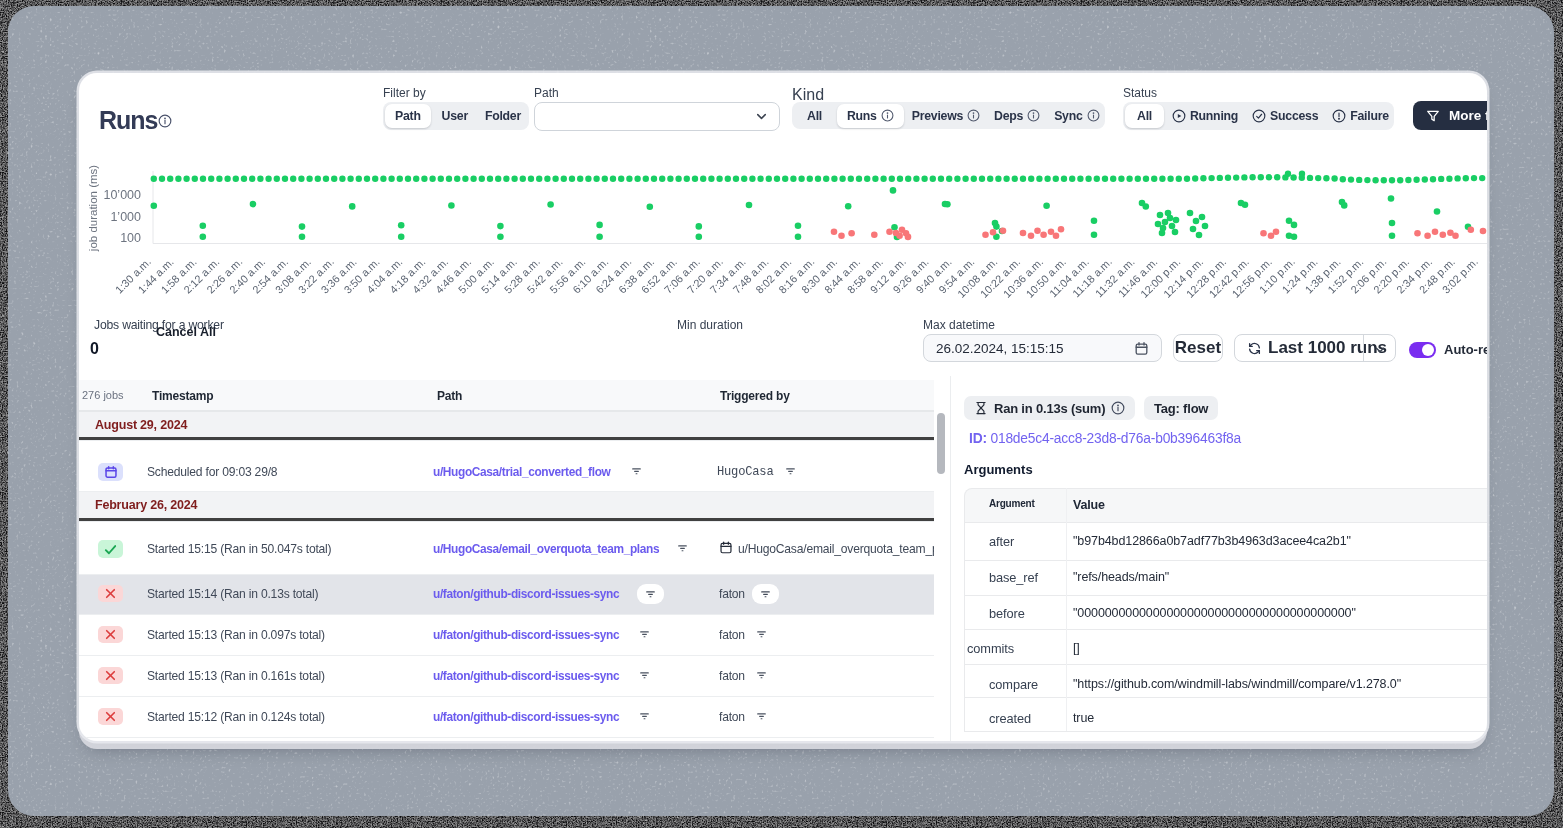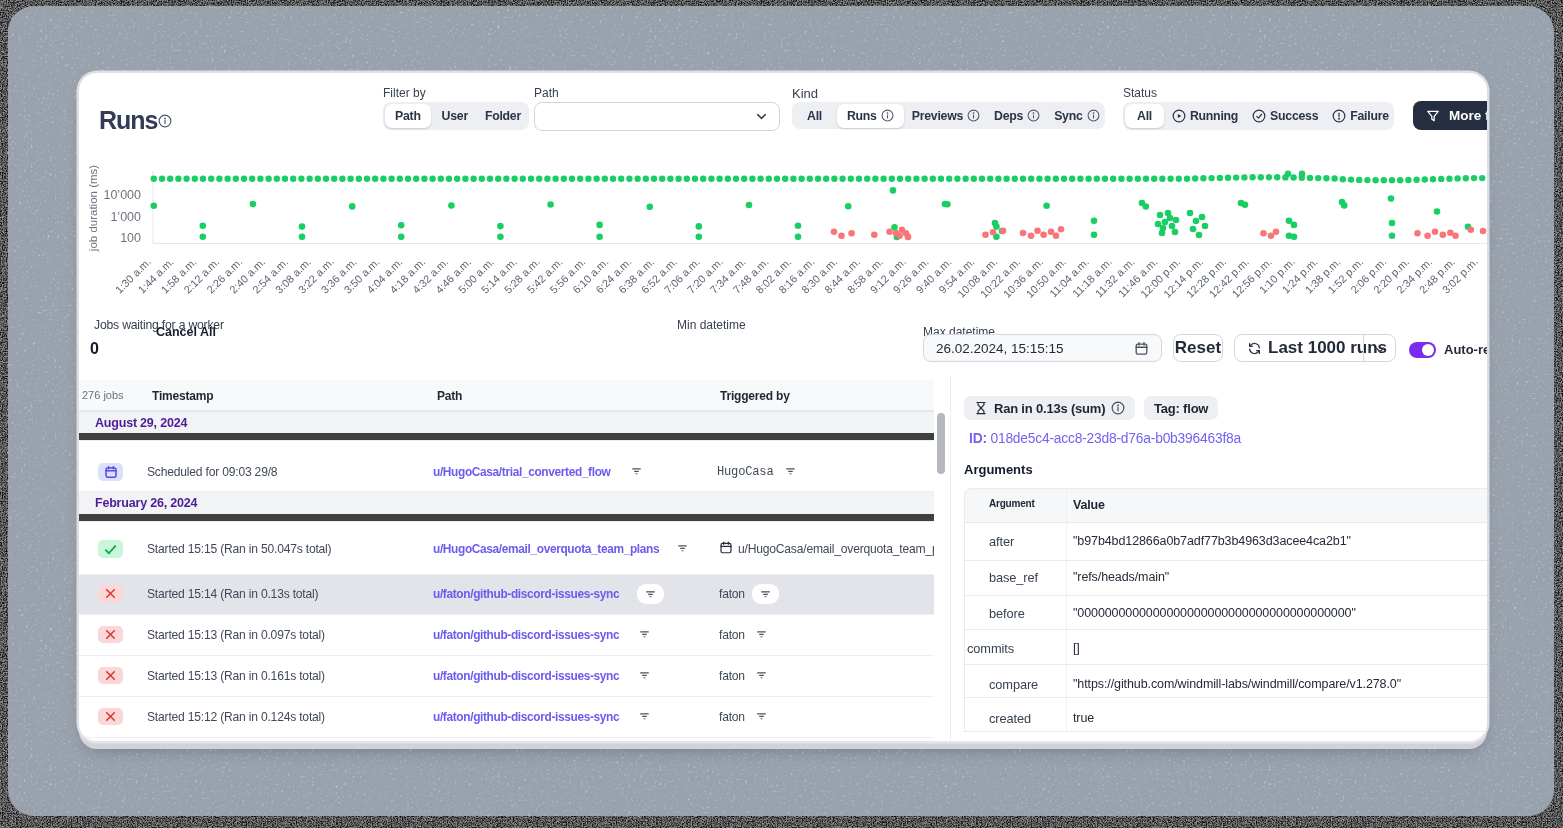--- a/index.html
+++ b/index.html
@@ -6,21 +6,21 @@
 .frame{position:absolute;left:8px;top:6px;width:1546px;height:810px;border-radius:26px;background:#99a1ac;overflow:hidden}
 .abs{position:absolute}
 #card{position:absolute;left:79px;top:73px;width:1408px;height:668px;background:#fff;border-radius:18px;overflow:hidden;
  box-shadow:0 0 0 2.5px rgba(233,234,238,.85), 0 8px 0 0 rgba(216,217,223,.92), 0 14px 18px -8px rgba(25,30,45,.4)}
 .seg{position:absolute;background:#edeff2;border-radius:8px;display:flex;align-items:center;justify-content:space-between;font-size:12.3px;font-weight:600;color:#2a3348;letter-spacing:-.25px}
 .seg .it{display:flex;align-items:center;justify-content:center;gap:4px;height:100%;padding:0 7px;white-space:nowrap}
 .seg .sel{background:#fff;border-radius:7px;box-shadow:0 1px 2px rgba(20,25,40,.18);height:24px;display:flex;align-items:center;gap:4px;padding:0 10px;margin:0 1px;white-space:nowrap}
 .btn{position:absolute;display:flex;align-items:center;justify-content:center;background:#fff;border:1px solid #d3d7dc;border-radius:8px;font-size:17px;font-weight:600;color:#242b38}
 .inp{position:absolute;display:flex;align-items:center;background:#f8f9fb;border:1px solid #d3d7dc;border-radius:8px;font-size:13.5px;color:#242b38}
 .badge{position:absolute;display:flex;align-items:center;gap:6px;background:#edeff2;border-radius:7px;letter-spacing:-.2px;font-size:13px;font-weight:600;color:#1e2430;padding:0 10px;height:24px}
-.ghead{position:absolute;left:0;width:855px;background:#f2f3f5;border-top:1px solid #e6e8ea;border-bottom:7px solid #404040;display:flex;align-items:center;font-size:12.5px;font-weight:700;color:#4c1d95;letter-spacing:-.2px}
+.ghead{position:absolute;left:0;width:855px;background:#f2f3f5;border-top:1px solid #e6e8ea;border-bottom:3px solid #404040;display:flex;align-items:center;font-size:12.5px;font-weight:700;color:#7f1d1d;letter-spacing:-.2px}
 .sic{position:absolute;width:25px;height:17.5px;border-radius:5px;display:flex;align-items:center;justify-content:center}
 .pill{background:#fff;border-radius:9px;width:27px;height:20px;display:inline-flex;align-items:center;justify-content:center}
 </style></head><body>
 
 <svg class="abs" style="left:0;top:0;pointer-events:none;z-index:0" width="1563" height="828">
  <filter id="nzd">
       <feTurbulence type="fractalNoise" baseFrequency="0.8" numOctaves="2" seed="3"></feTurbulence>
  <feColorMatrix type="matrix" values="0 0 0 0 1  0 0 0 0 1  0 0 0 0 1  1.6 1.6 1.6 0 -1.8"></feColorMatrix>
  <feComposite operator="in" in2="SourceGraphic"></feComposite>
     </filter>
@@ -47,21 +47,21 @@
       <div class="sel">Path</div>
       <div class="it">User</div>
       <div class="it">Folder</div>
     </div>
 <div class="abs" style="left:455px;top:13px;font-size:12px;color:#374151">Path</div>
 <div class="abs" style="left:455px;top:29px;width:246px;height:29px;background:#fff;border:1px solid #cfd4da;border-radius:8px;display:flex;align-items:center;justify-content:flex-end;padding-right:10px">
       <svg width="15" height="15" viewBox="0 0 24 24" fill="none" stroke="#3b4350" stroke-width="2.4" stroke-linecap="round" stroke-linejoin="round">
         <polyline points="6 9 12 15 18 9"></polyline>
       </svg>
     </div>
-<div class="abs" style="left:713px;top:13px;font-size:13px;color:#374151">Kind</div>
+<div class="abs" style="left:713px;top:13px;font-size:16px;color:#374151">Kind</div>
 <div class="seg" style="left:713px;top:29px;width:313px;height:27px;padding:1px">
       <div class="it" style="padding:0 14px">All</div>
       <div class="sel">Runs <svg width="13" height="13" viewBox="0 0 24 24" fill="none" stroke="#525a6e" stroke-width="2" stroke-linecap="round">
           <circle cx="12" cy="12" r="10"></circle>
           <line x1="12" y1="11" x2="12" y2="16.5"></line>
           <circle cx="12" cy="7.6" r="0.6" fill="#525a6e"></circle>
         </svg></div>
       <div class="it">Previews <svg width="13" height="13" viewBox="0 0 24 24" fill="none" stroke="#525a6e" stroke-width="2" stroke-linecap="round">
           <circle cx="12" cy="12" r="10"></circle>
           <line x1="12" y1="11" x2="12" y2="16.5"></line>
@@ -422,22 +422,22 @@
       <text x="1285.1" y="102.5" text-anchor="end" font-size="10.8" fill="#596270" transform="rotate(-45 1285.1 102.5)">1:52 p.m.</text>
       <text x="1308.0" y="102.5" text-anchor="end" font-size="10.8" fill="#596270" transform="rotate(-45 1308.0 102.5)">2:06 p.m.</text>
       <text x="1330.9" y="102.5" text-anchor="end" font-size="10.8" fill="#596270" transform="rotate(-45 1330.9 102.5)">2:20 p.m.</text>
       <text x="1353.8" y="102.5" text-anchor="end" font-size="10.8" fill="#596270" transform="rotate(-45 1353.8 102.5)">2:34 p.m.</text>
       <text x="1376.7" y="102.5" text-anchor="end" font-size="10.8" fill="#596270" transform="rotate(-45 1376.7 102.5)">2:48 p.m.</text>
       <text x="1399.5" y="102.5" text-anchor="end" font-size="10.8" fill="#596270" transform="rotate(-45 1399.5 102.5)">3:02 p.m.</text>
     </svg>
     <div class="abs" style="left:15px;top:245px;font-size:12.2px;color:#374151;letter-spacing:-.2px">Jobs waiting for a worker</div>
 <div class="abs" style="left:11px;top:267px;font-size:16px;font-weight:600;color:#111827">0</div>
 <div class="abs" style="left:77px;top:252px;font-size:12.5px;font-weight:700;color:#171e2b">Cancel All</div>
-<div class="abs" style="left:598px;top:245px;font-size:12px;color:#374151">Min datetime</div>
-<div class="abs" style="left:844px;top:252px;font-size:12px;color:#374151">Max datetime</div>
+<div class="abs" style="left:598px;top:245px;font-size:12px;color:#374151">Min duration</div>
+<div class="abs" style="left:844px;top:245px;font-size:12px;color:#374151">Max datetime</div>
 <div class="inp" style="left:844px;top:261px;width:239px;height:28px;padding:0 12px;justify-content:space-between">
       <span>26.02.2024, 15:15:15</span>
       <svg width="15" height="15" viewBox="0 0 24 24" fill="none" stroke="#4a5260" stroke-width="2.1" stroke-linecap="round" stroke-linejoin="round">
         <rect x="3.5" y="5" width="17" height="16" rx="2.5"></rect>
         <line x1="3.5" y1="10" x2="20.5" y2="10"></line>
         <line x1="8" y1="2.8" x2="8" y2="6.5"></line>
         <line x1="16" y1="2.8" x2="16" y2="6.5"></line>
       </svg>
     </div>
 <div class="btn" style="left:1094px;top:261px;width:50px;height:28px">Reset</div>

